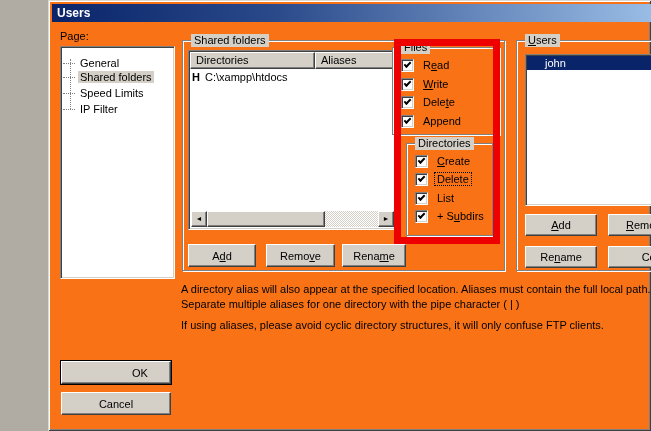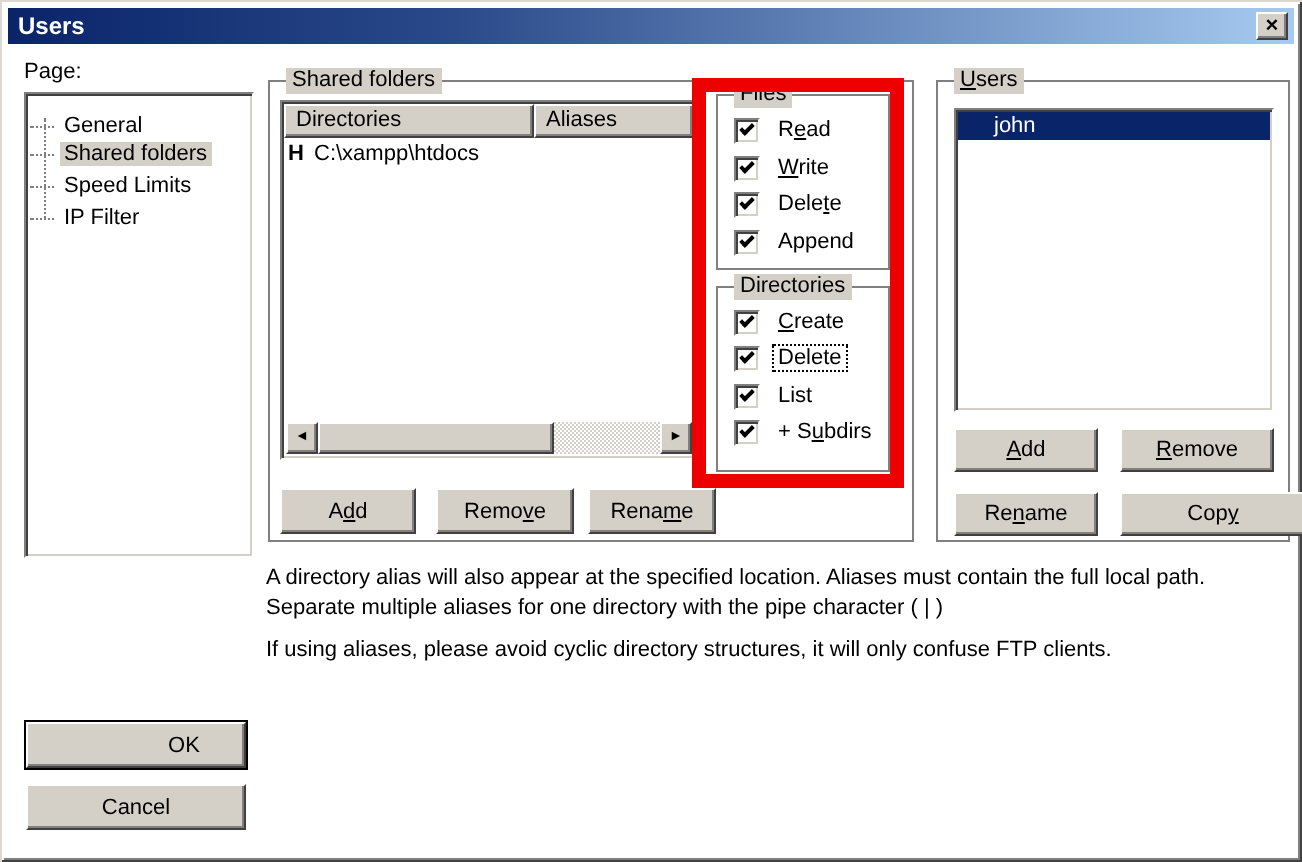--- a/index.html
+++ b/index.html
@@ -3,23 +3,24 @@
 <meta charset="utf-8">
 <style>
   * { box-sizing: border-box; }
   html,body { margin:0; padding:0; }
   body {
     width:651px; height:431px; position:relative; overflow:hidden;
     font-family:"Liberation Sans", sans-serif; font-size:11px; color:#000;
     background:#b0aca4;
   }
   .dialog {
-    position:absolute; inset:0; background:#ffffff;
+    position:absolute; inset:0; background:#f97316;
     box-shadow: inset 1px 1px 0 #dcd8d0, inset -1px -1px 0 #404040,
                 inset 2px 2px 0 #fff,    inset -2px -2px 0 #808080;
+    margin-left: 48px;
   }
   .titlebar {
     position:absolute; left:4px; top:4px; width:643px; height:18px;
     background:linear-gradient(to right,#0a246a 0%,#2a4a8a 35%,#a6caf0 100%);
     display:flex; align-items:center; padding-left:5px;
     color:#fff; font-weight:bold; font-size:12px;
   }
   .close-btn {
     position:absolute; right:3px; top:2px; width:16px; height:14px;
     background:#d4d0c8; border:1px solid; border-color:#fff #404040 #404040 #fff;
@@ -174,21 +175,21 @@
   <div class="btn" style="left:140px;top:244px;width:68px;height:23px">
     <span><span>A</span><span class="mn">d</span><span>d</span></span>
   </div>
   <div class="btn" style="left:218px;top:244px;width:69px;height:23px">
     <span><span>Remo</span><span class="mn">v</span><span>e</span></span>
   </div>
   <div class="btn" style="left:294px;top:244px;width:64px;height:23px">
     <span><span>Rena</span><span class="mn">m</span><span>e</span></span>
   </div>
 
-  <div class="groupbox" style="left:358px;top:47px;width:87px;height:88px">
+  <div class="groupbox" style="left:344px;top:47px;width:108px;height:88px">
     <span class="legend">Files</span>
     <div class="cbrow" style="top:10px">
       <span class="check checked">
           <span class="glyph"></span>
         </span>
       <span class="cblabel"><span>R</span><span class="mn">e</span><span>ad</span></span>
     </div>
     <div class="cbrow" style="top:29px">
       <span class="check checked">
           <span class="glyph"></span>

